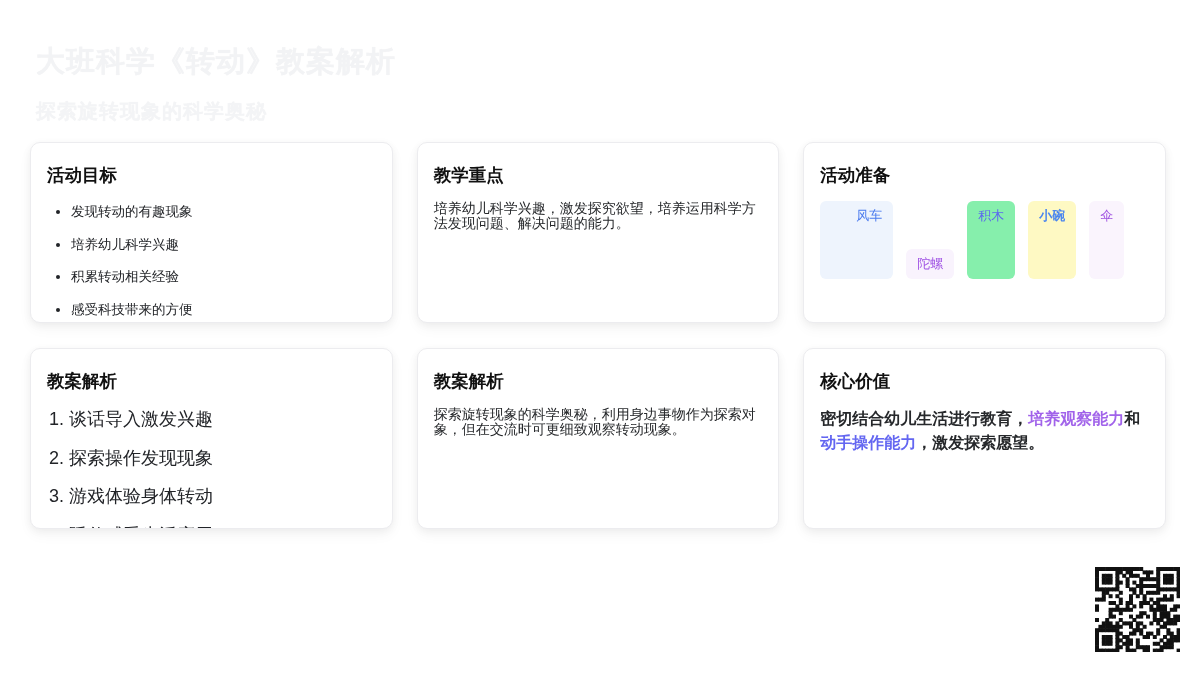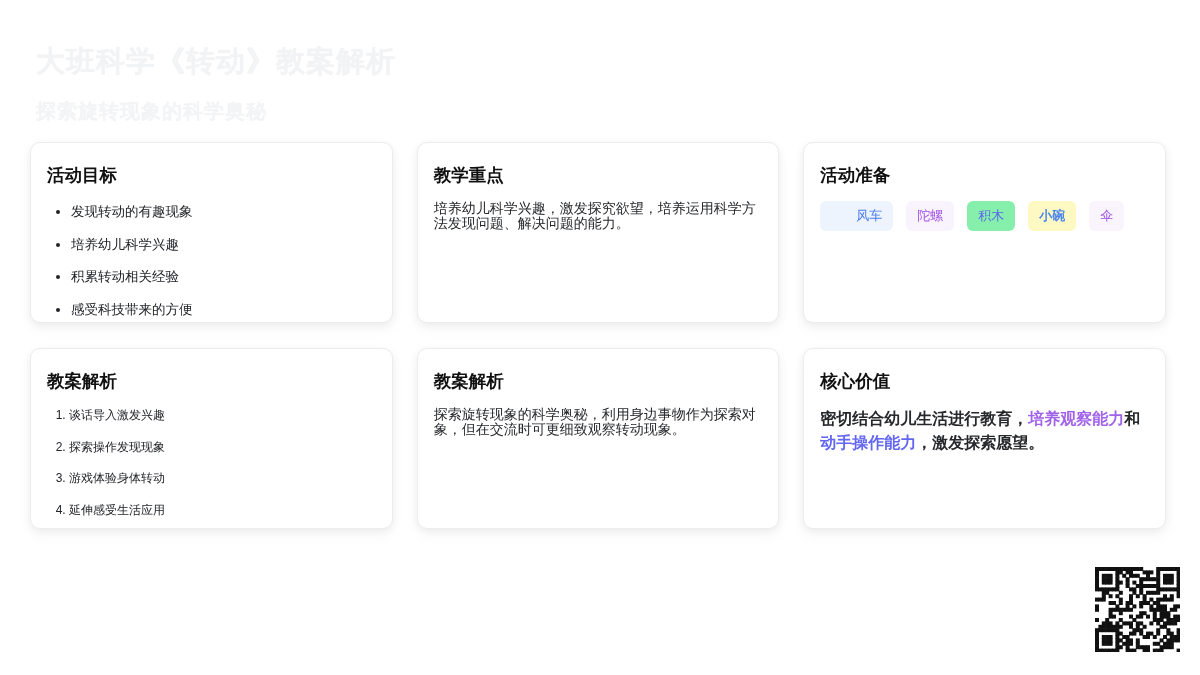--- a/index.html
+++ b/index.html
@@ -62,21 +62,21 @@
     font-size: 13.5px;
     color: #222428;
     margin-bottom: 14.5px;
   }
   ol.numbered-list {
     list-style: decimal;
     padding-left: 22px;
     margin-top: 12px;
   }
   ol.numbered-list li {
-    font-size: 12px;
+    font-size: 18px;
     color: #222428;
     margin-bottom: 14.5px;
   }
   .tag-row {
     display: flex;
     flex-wrap: wrap;
     gap: 13px;
     list-style: none;
     margin-top: 2px;
   }
@@ -124,21 +124,21 @@
 
   <div class="card">
     <div class="card-title">教学重点</div>
     <p class="card-text">培养幼儿科学兴趣，激发探究欲望，培养运用科学方法发现问题、解决问题的能力。</p>
   </div>
 
   <div class="card">
     <div class="card-title">活动准备</div>
     <ul class="tag-row">
         <li style="color: rgb(75, 123, 238); background: rgb(238, 244, 253); padding-left: 36px;">风车</li>
-        <li style="color: rgb(159, 81, 228); background: rgb(249, 243, 253);">陀螺</li>
+        <li style="color: rgb(159, 81, 228); background: rgb(249, 243, 253); margin-top: 48px;">陀螺</li>
         <li style="color: rgb(92, 104, 238); background: #86efac;">积木</li>
         <li style="color: rgb(75, 134, 238); background: #fef9c3; font-weight: bold;">小碗</li>
         <li style="color: rgb(161, 85, 226); background: rgb(250, 244, 253);">伞</li>
       </ul>
   </div>
 
   <div class="card">
     <div class="card-title">教案解析</div>
     <ol class="numbered-list">
         <li>谈话导入激发兴趣</li>

